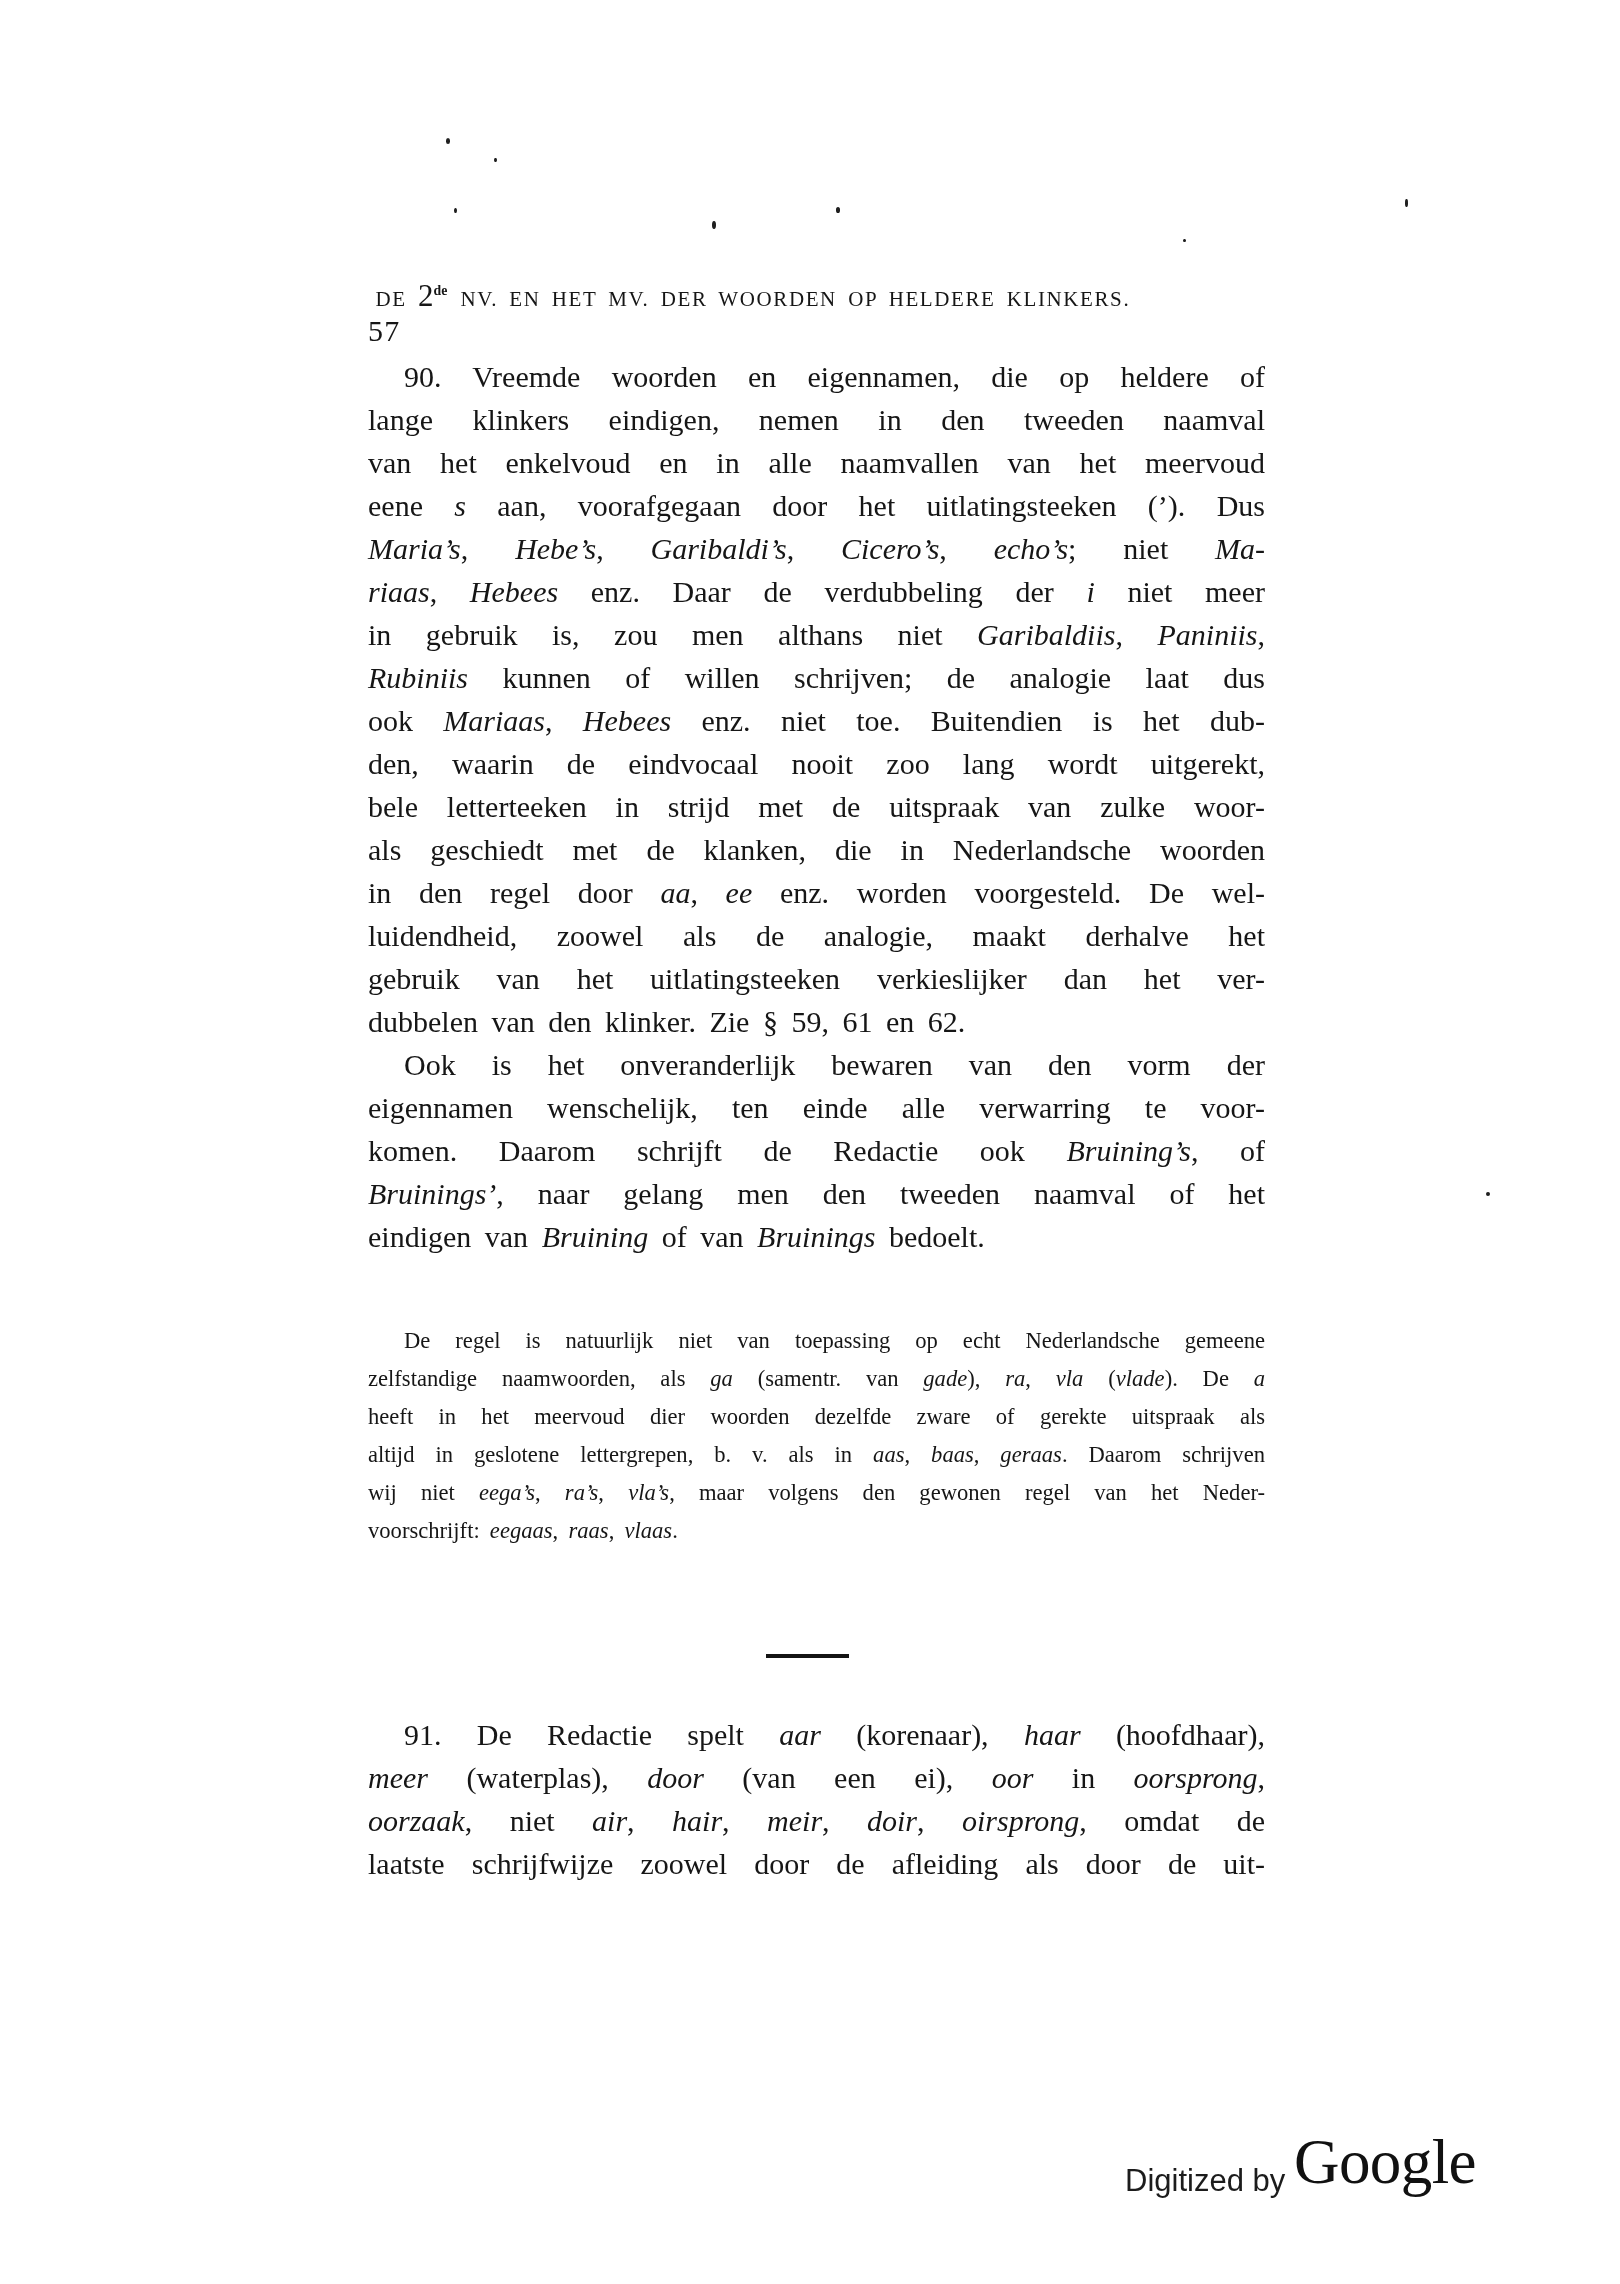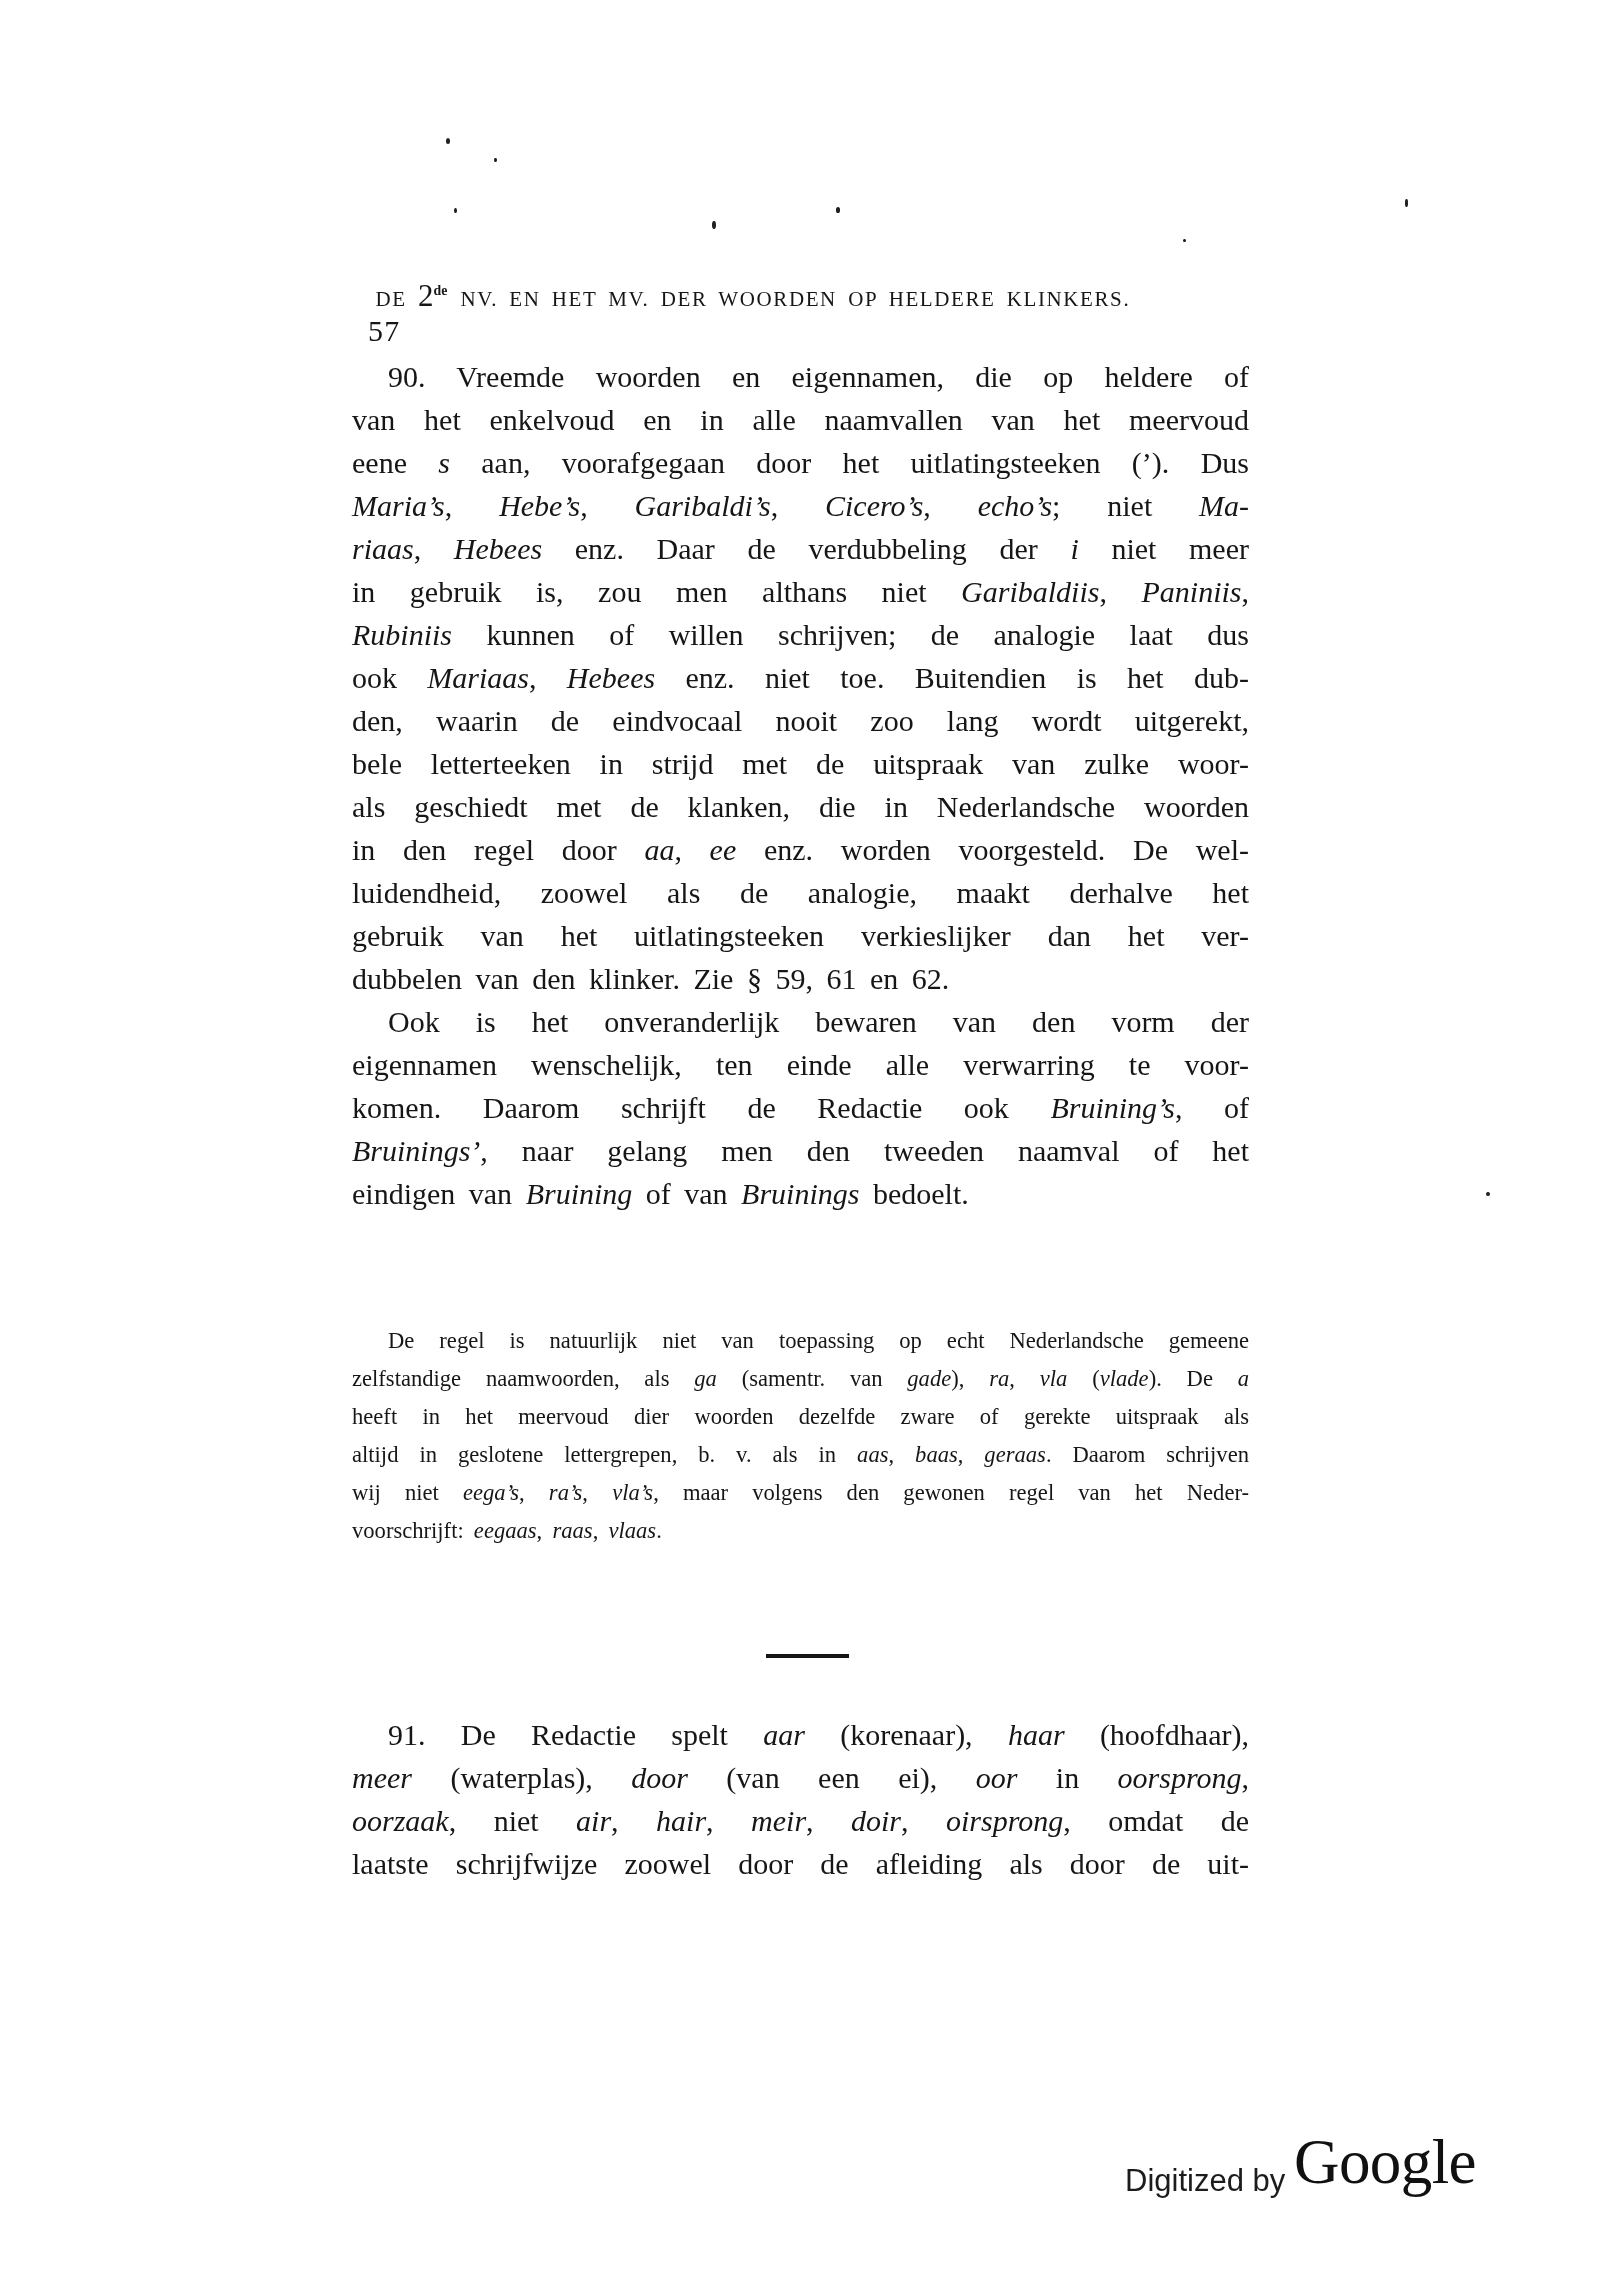--- a/index.html
+++ b/index.html
@@ -22,21 +22,21 @@
     padding-left:7.5px;
   }
   .hdr-ordinal { font-size:31px; letter-spacing:0; }
   .hdr-sup {
     font-size:13.8px; font-weight:bold; position:relative; top:-10.7px;
     letter-spacing:0; margin-right:1.9px;
   }
   .page-number { font-size:30px; letter-spacing:1.3px; }
 
   
-  .textblock { position:absolute; left:352px; width:897px; font-size:30px; line-height:43px; }
+  .textblock { position:absolute; left:368px; width:897px; font-size:30px; line-height:43px; }
   #sec-main { top:355px; }
   #sec-note { top:1322px; font-size:22.6px; line-height:38px; }
   #sec-91  { top:1713px; }
 
   .line { min-height:1em; }
   .line.fill { text-align:justify; text-align-last:justify; }
   .line.end  { text-align:left; word-spacing:0.20em; }
   .line.ind  { text-indent:36px; }
   .line i { font-style:italic; }
 
@@ -79,20 +79,21 @@
   <div class="header">
     <div class="header-title">
       <span>DE </span><span class="hdr-ordinal">2</span><span class="hdr-sup">de</span><span> NV. EN HET MV. DER WOORDEN OP HELDERE KLINKERS.</span>
     </div>
     <div class="page-number">57</div>
   </div>
 
   <div class="textblock" id="sec-main">
     <div>
         <div class="line fill ind"><span>90. Vreemde woorden en eigennamen, die op heldere of</span></div>
+        <div class="line fill"><span>lange klinkers eindigen, nemen in den tweeden naamval</span></div>
         <div class="line fill"><span>van het enkelvoud en in alle naamvallen van het meervoud</span></div>
         <div class="line fill"><span>eene </span><i>s</i><span> aan, voorafgegaan door het uitlatingsteeken (’). Dus</span></div>
         <div class="line fill"><i>Maria’s</i><span>, </span><i>Hebe’s</i><span>, </span><i>Garibaldi’s</i><span>, </span><i>Cicero’s</i><span>, </span><i>echo’s</i><span>; niet </span><i>Ma-</i></div>
         <div class="line fill"><i>riaas</i><span>, </span><i>Hebees</i><span> enz. Daar de verdubbeling der </span><i>i</i><span> niet meer</span></div>
         <div class="line fill"><span>in gebruik is, zou men althans niet </span><i>Garibaldiis</i><span>, </span><i>Paniniis</i><span>,</span></div>
         <div class="line fill"><i>Rubiniis</i><span> kunnen of willen schrijven; de analogie laat dus</span></div>
         <div class="line fill"><span>ook </span><i>Mariaas</i><span>, </span><i>Hebees</i><span> enz. niet toe. Buitendien is het dub-</span></div>
         <div class="line fill"><span>den, waarin de eindvocaal nooit zoo lang wordt uitgerekt,</span></div>
         <div class="line fill"><span>bele letterteeken in strijd met de uitspraak van zulke woor-</span></div>
         <div class="line fill"><span>als geschiedt met de klanken, die in Nederlandsche woorden</span></div>

